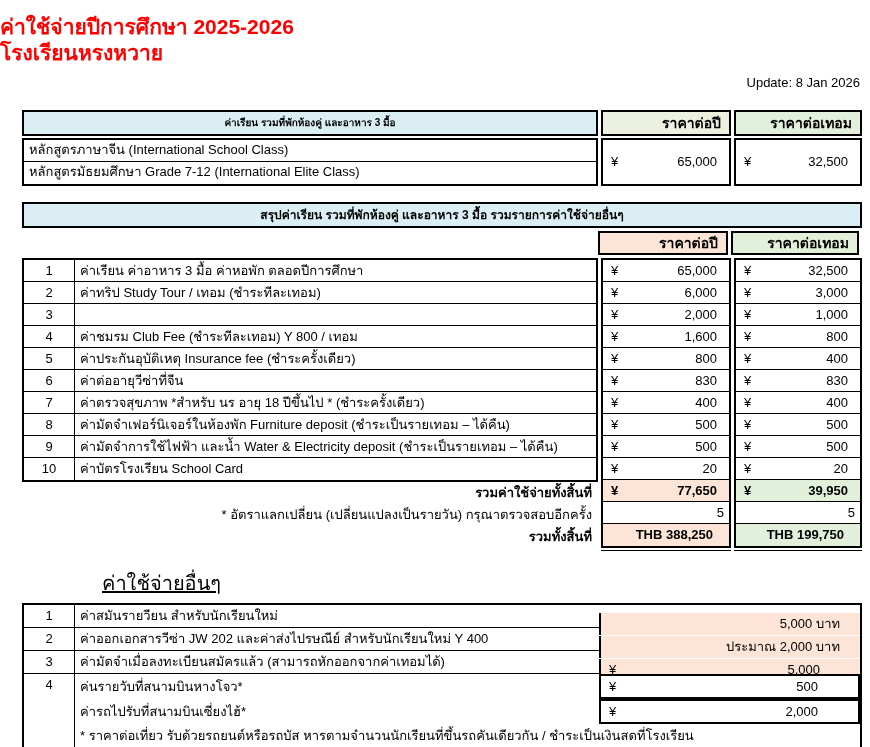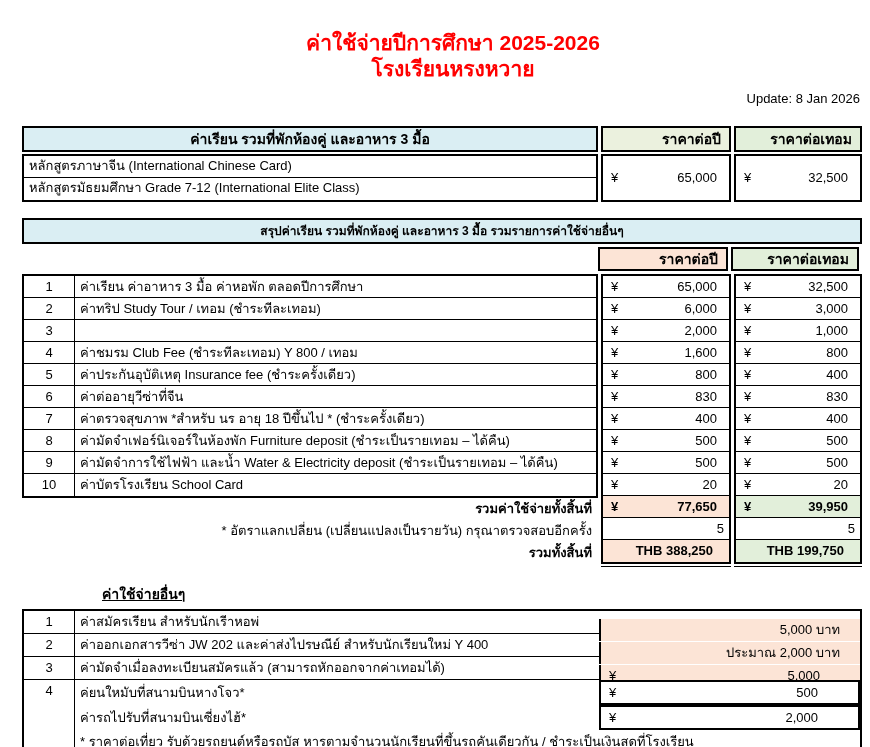--- a/index.html
+++ b/index.html
@@ -3,39 +3,39 @@
 <meta charset="utf-8">
 <style>
   * { margin:0; padding:0; box-sizing:border-box; }
   html,body { background:#fff; }
   .page {
     position:relative; width:870px; height:747px; background:#ffffff;
     font-family:"Liberation Sans", sans-serif; color:#000; overflow:hidden;
     font-size:13px;
   }
   
-  .titles { padding-top:30px; text-align:center; color:#ff0000; font-weight:bold;
-            font-size:21px; line-height:1.25;margin-left:36px; }
+  .titles { padding-top:14px; color:#ff0000; font-weight:bold;
+            font-size:21px; line-height:1.25; }
   .update { text-align:right; padding-right:10px; margin-top:8px; font-size:13px; }
 
   
   .tbl { margin-left:22px; width:840px; }
   .hgap { width:3px; flex:0 0 3px; }
   .row { display:flex; }
   .bd2 { border:2px solid #000; }
   .center { text-align:center; }
   .bold  { font-weight:bold; }
   .blue  { background:#daeef3; }
   .olive { background:#ebf1de; }
   .green { background:#e2efda; }
   .peach { background:#fce4d6; }
 
   
   .t1 { margin-top:20px; }
-  .t1 .hdr-desc { width:592px; height:26px; line-height:22px; font-size:14px; }
+  .t1 .hdr-desc { width:592px; height:26px; line-height:22px; font-size:10px; }
   .t1 .hdr-val  { height:26px; line-height:22px; font-size:14px; text-align:right; padding-right:8px; }
   .w-year { width:130px; flex:0 0 130px; }
   .w-term { width:128px; flex:0 0 128px; }
   .t1-body { margin-top:2px; }
   .t1-desc { width:576px; }
   .t1-desc .line { height:22px; line-height:20px; padding-left:5px; }
   .t1-desc .line:first-child { border-bottom:1px solid #000; }
   .t1-val { height:48px; display:flex; align-items:center; justify-content:space-between;
             padding:0 12px 0 8px; }
 
@@ -59,21 +59,21 @@
                  padding:0 12px 0 8px; }
   .valcol .r22:last-child { border-bottom:none; }
   .valcol .exch { justify-content:flex-end; padding-right:5px; }
   .valcol .grand { justify-content:flex-end; padding-right:16px; font-weight:bold; }
   .lblrow { height:22px; line-height:22px; text-align:right; padding-right:6px; }
   .dblline { margin-top:2px; }
   .dblline .seg { height:0; border-top:1px solid #000; }
   .dblline .spacer { width:579px; flex:0 0 579px; }
 
   
-  .t3-title { margin:16px 0 4px 80px; font-size:14px; font-weight:bold; text-decoration:underline; }
+  .t3-title { margin:16px 0 4px 80px; font-size:20px; font-weight:normal; text-decoration:underline; }
   .t3 { border:2px solid #000; }
   .t3 .trow { display:flex; align-items:stretch; }
   .t3 .bline { border-bottom:1px solid #000; }
   .t3 .num { width:51px; flex:0 0 51px; border-right:1px solid #000; display:flex;
              align-items:center; justify-content:center; }
   .t3 .desc { flex:1; padding-left:5px; display:flex; align-items:center; }
   .t3 .val { width:261px; flex:0 0 261px; border-left:2px solid #000; height:100%;margin-top:8px; }
   .t3 .trow { height:23px; }
   .t3 .val-right { display:flex; align-items:center; justify-content:flex-end; padding-right:20px; }
   .t3 .val-yen { display:flex; align-items:center; justify-content:space-between; padding:0 40px 0 8px; }
@@ -101,21 +101,21 @@
   <div class="tbl t1">
     <div class="row">
       <div class="hdr-desc bd2 blue bold center">ค่าเรียน รวมที่พักห้องคู่ และอาหาร 3 มื้อ</div>
       <div class="hgap"></div>
       <div class="hdr-val w-year bd2 olive bold">ราคาต่อปี</div>
       <div class="hgap"></div>
       <div class="hdr-val w-term bd2 green bold">ราคาต่อเทอม</div>
     </div>
     <div class="row t1-body">
       <div class="t1-desc bd2">
-        <div class="line">หลักสูตรภาษาจีน (International Chinese Card)</div>
+        <div class="line">หลักสูตรภาษาจีน (International School Class)</div>
         <div class="line">หลักสูตรมัธยมศึกษา Grade 7-12 (International Elite Class)</div>
       </div>
       <div class="hgap"></div>
       <div class="w-year bd2 t1-val">
         <span>¥</span>
         <span>65,000</span>
       </div>
       <div class="hgap"></div>
       <div class="w-term bd2 t1-val">
         <span>¥</span>
@@ -297,41 +297,41 @@
       <div class="hgap"></div>
       <div class="seg w-term"></div>
     </div>
   </div>
 
   <div class="tbl">
     <div class="t3-title">ค่าใช้จ่ายอื่นๆ</div>
     <div class="t3">
       <div class="trow bline">
         <div class="num">1</div>
-        <div class="desc">ค่าสมัครเรียน สำหรับนักเรีาหอพ่</div>
+        <div class="desc">ค่าสมันรายวียน สำหรับนักเรียนใหม่</div>
         <div class="val val-right peach">5,000 บาท</div>
       </div>
       <div class="trow bline">
         <div class="num">2</div>
         <div class="desc">ค่าออกเอกสารวีซ่า JW 202 และค่าส่งไปรษณีย์ สำหรับนักเรียนใหม่ Y 400</div>
         <div class="val val-right peach">ประมาณ 2,000 บาท</div>
       </div>
       <div class="trow bline">
         <div class="num">3</div>
         <div class="desc">ค่ามัดจำเมื่อลงทะเบียนสมัครแล้ว (สามารถหักออกจากค่าเทอมได้)</div>
         <div class="val val-yen peach">
           <span>¥</span>
           <span>5,000</span>
         </div>
       </div>
       <div class="t3-r4">
         <div class="num4">4</div>
         <div class="t3-r4-right">
           <div class="t3-r4-line">
-            <div class="desc4">ค่ยนใหมับที่สนามบินหางโจว*</div>
+            <div class="desc4">ค่นรายวับที่สนามบินหางโจว*</div>
             <div class="vbox">
               <span>¥</span>
               <span>500</span>
             </div>
           </div>
           <div class="t3-r4-line">
             <div class="desc4">ค่ารถไปรับที่สนามบินเซี่ยงไฮ้*</div>
             <div class="vbox">
               <span>¥</span>
               <span>2,000</span>

